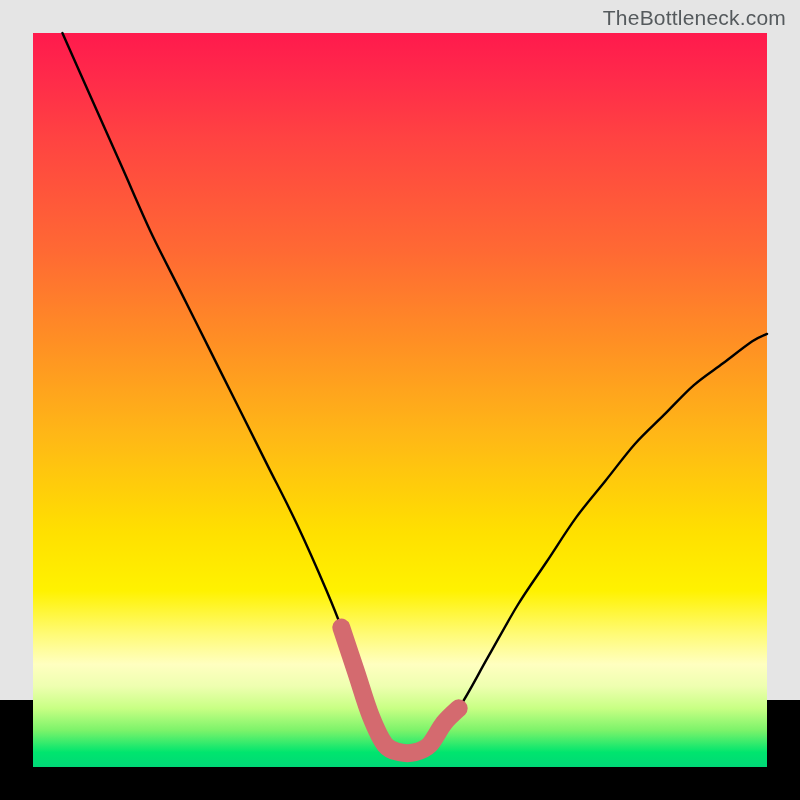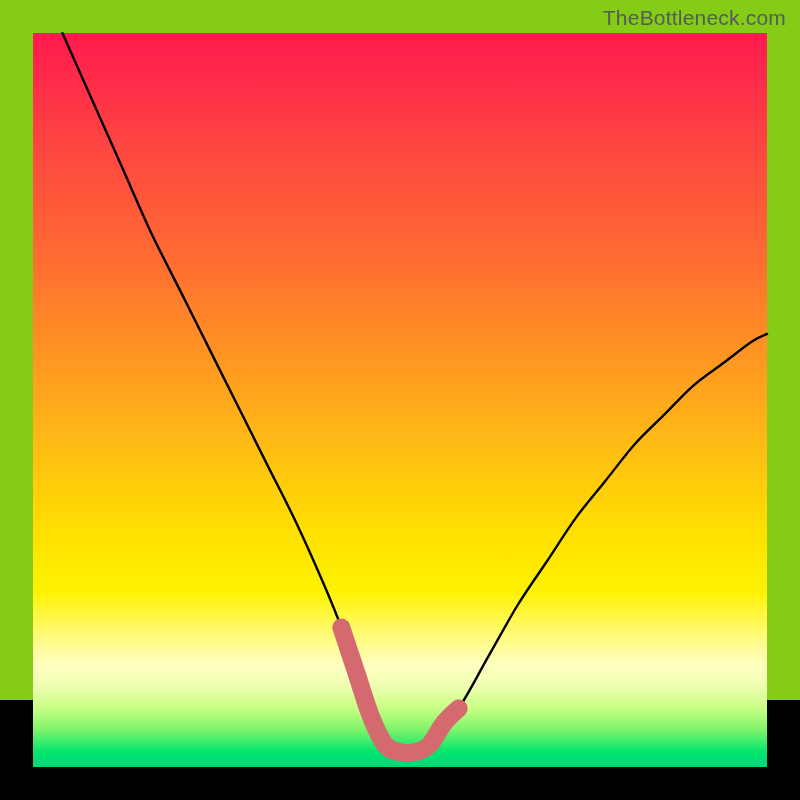--- a/index.html
+++ b/index.html
@@ -8,21 +8,21 @@
     width: 800px;
     height: 800px;
     background: #000;
     font-family: Arial, Helvetica, sans-serif;
     overflow: hidden;
   }
   .frame {
     position: relative;
     width: 800px;
     height: 700px;
-    background: #84cc16;
+    background: #e5e5e5;
     text-align: right;
   }
   .plot-area {
     position: absolute;
     left: 33px;
     top: 33px;
     width: 734px;
     height: 734px;
     
     background: linear-gradient(

